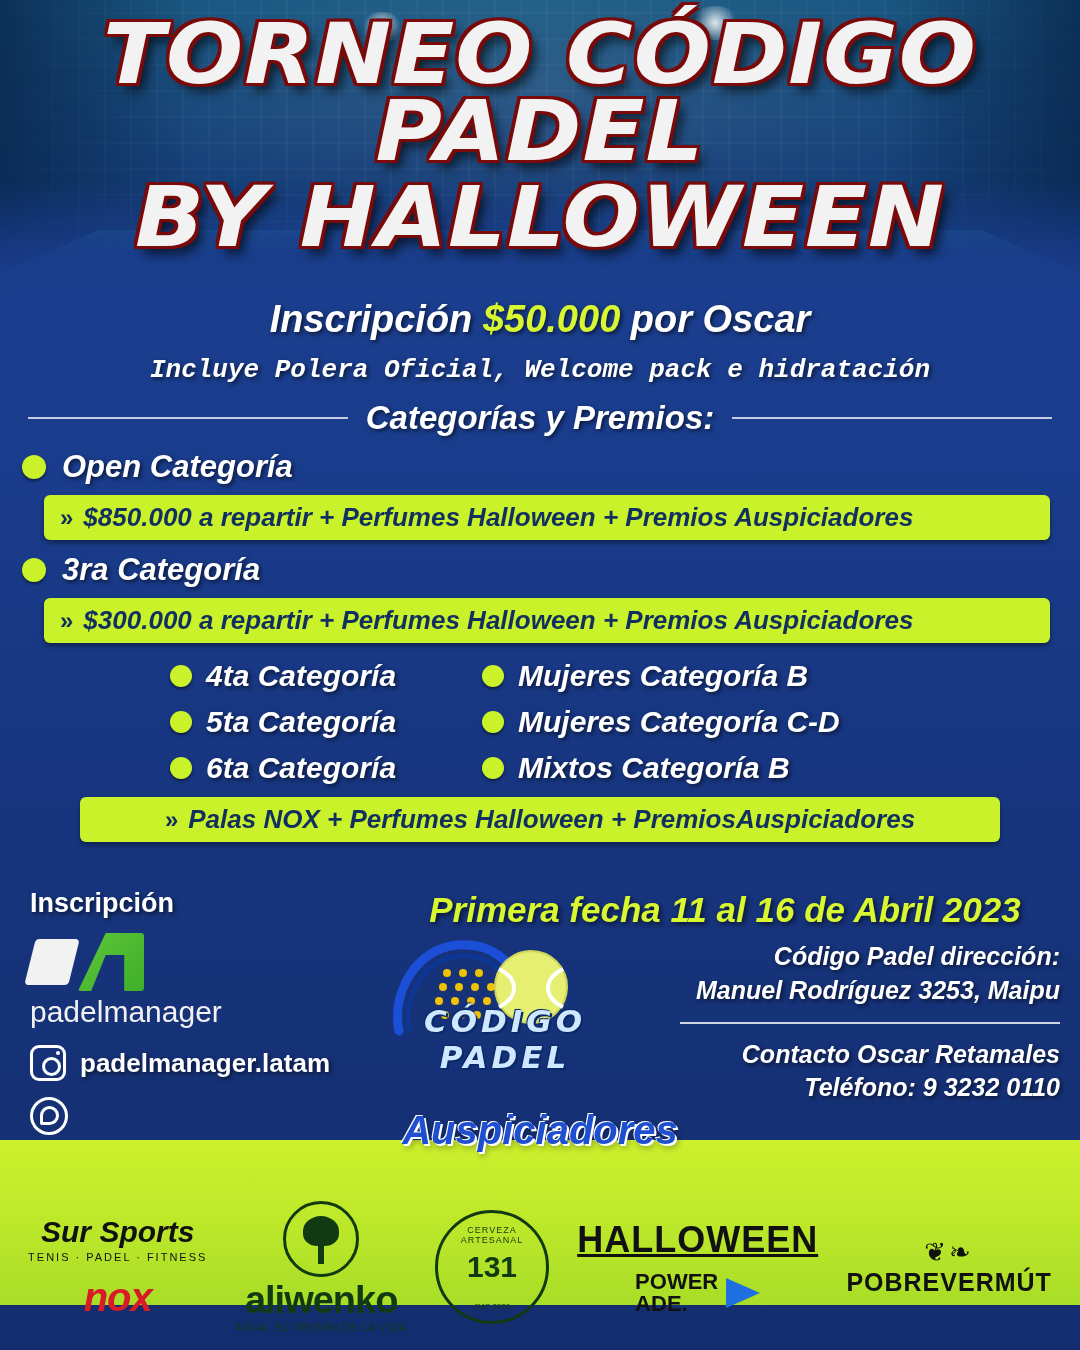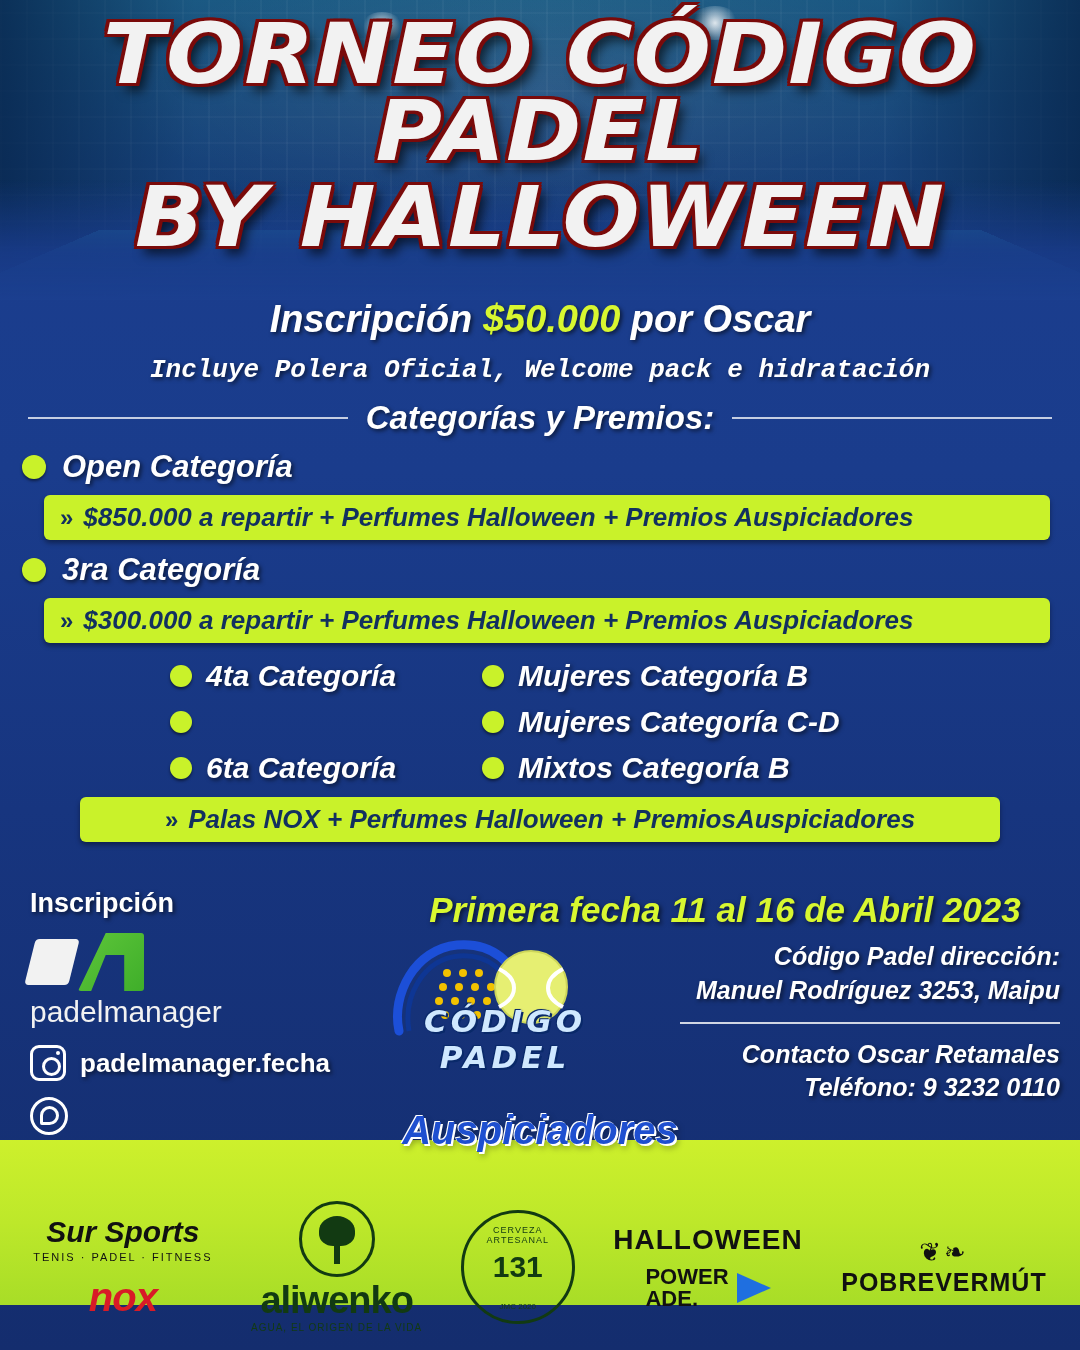--- a/index.html
+++ b/index.html
@@ -424,21 +424,21 @@
     border: 3px solid #123a12;
     border-radius: 50%;
     position: relative;
     display: flex; align-items: center; justify-content: center;
     flex-direction: column;
     color: #123a12;
   }
   .sp-beer .top { font-size: 9px; letter-spacing: 1px; position: absolute; top: 12px; }
   .sp-beer .num { font-size: 30px; font-weight: 700; }
   .sp-beer .bot { font-size: 8px; position: absolute; bottom: 10px; }
-  .sp-halloween { font-size: 28px; font-weight: 700; letter-spacing: 1px; color: #111; }
+  .sp-halloween { font-size: 36px; font-weight: 700; letter-spacing: 1px; color: #111; text-decoration: underline; }
   .sp-powerade {
     margin-top: 10px;
     display: flex; align-items: center; gap: 8px; justify-content: center;
   }
   .sp-powerade .pw { font-size: 22px; font-weight: 700; color: #111; line-height: 1; text-align: left; }
   .sp-powerade .pw .ade { color: #111; }
   .sp-powerade .tri {
     width: 0; height: 0;
     border-top: 15px solid transparent;
     border-bottom: 15px solid transparent;
@@ -505,20 +505,21 @@
       <div class="cat-cell">
         <div class="dot"></div>
         <div class="label">4ta Categoría</div>
       </div>
       <div class="cat-cell">
         <div class="dot"></div>
         <div class="label">Mujeres Categoría B</div>
       </div>
       <div class="cat-cell">
         <div class="dot"></div>
+        <div class="label">5ta Categoría</div>
       </div>
       <div class="cat-cell">
         <div class="dot"></div>
         <div class="label">Mujeres Categoría C-D</div>
       </div>
       <div class="cat-cell">
         <div class="dot"></div>
         <div class="label">6ta Categoría</div>
       </div>
       <div class="cat-cell">
@@ -538,21 +539,21 @@
   <div class="left-info">
     <div class="insc-title">Inscripción</div>
     <div class="pm-logo">
       <div class="pm-bar"></div>
       <div class="pm-arrow"></div>
     </div>
     <div class="pm-name">padelmanager</div>
 
     <div class="contact-row">
       <div class="ig-icon"></div>
-      <div class="ctxt">padelmanager.fecha</div>
+      <div class="ctxt">padelmanager.latam</div>
     </div>
     <div class="contact-row">
       <div class="wa-icon"></div>
     </div>
   </div>
 
   <div class="center-logo">
     <svg class="pad-racket" viewBox="0 0 150 105">
       <path d="M14 96 C 6 60, 30 14, 72 10 C 108 7, 132 30, 130 52" fill="none" stroke="#1c4fd8" stroke-width="9" stroke-linecap="round"></path>
       <path d="M24 96 C 18 62, 38 24, 74 21 C 104 19, 124 38, 122 56" fill="none" stroke="#0e3694" stroke-width="5"></path>

